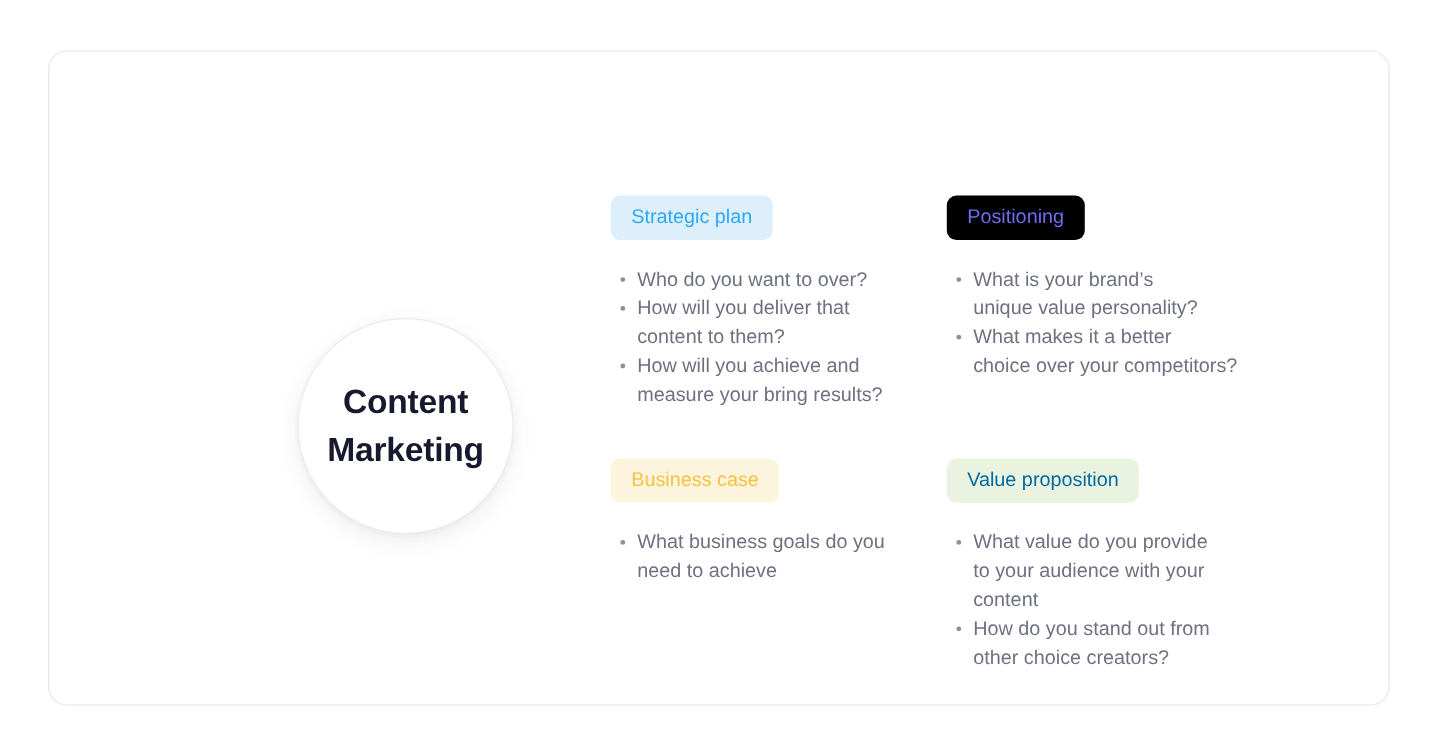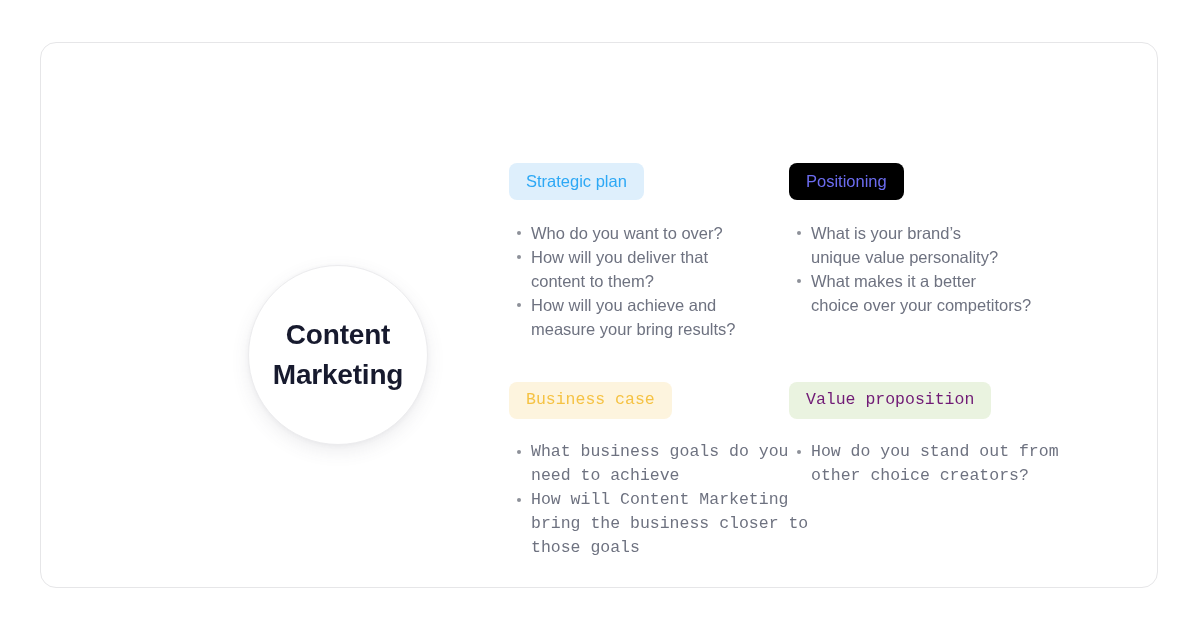--- a/index.html
+++ b/index.html
@@ -63,21 +63,21 @@
   }
 
   
   .quad {
     position: absolute;
     width: 300px;
   }
   .quad.col-left  { left: 468px; }
   .quad.col-right { left: 748px; }
   .quad.row-top    { top: 120px; }
-  .quad.row-bottom { top: 339px; font-family: Liberation Mono, monospace; }
+  .quad.row-bottom { top: 339px; }
 
   .badge {
     display: inline-block;
     padding: 8px 17px 9px 17px;
     border-radius: 8px;
     font-size: 16.5px;
     line-height: 20px;
     font-weight: normal;
     white-space: nowrap;
     text-align: right;
@@ -138,28 +138,28 @@
         <li>What makes it a better
 choice over your competitors?</li>
       </ul>
     </div>
 
     <div class="quad col-left row-bottom">
       <span class="badge" style="background: rgb(253, 244, 222); color: rgb(245, 194, 67);">Business case</span>
       <ul class="points">
         <li>What business goals do you
 need to achieve</li>
-        <li>How will Content Marketing
-bring the business closer to
-those goals</li>
       </ul>
     </div>
 
     <div class="quad col-right row-bottom">
-      <span class="badge" style="background: rgb(234, 243, 224); color: #701a75;">Value proposition</span>
+      <span class="badge" style="background: rgb(234, 243, 224); color: #0369a1;">Value proposition</span>
       <ul class="points">
+        <li>What value do you provide
+to your audience with your
+content</li>
         <li>How do you stand out from
 other choice creators?</li>
       </ul>
     </div>
 
   </div>
 </div>
 
 </body></html>

